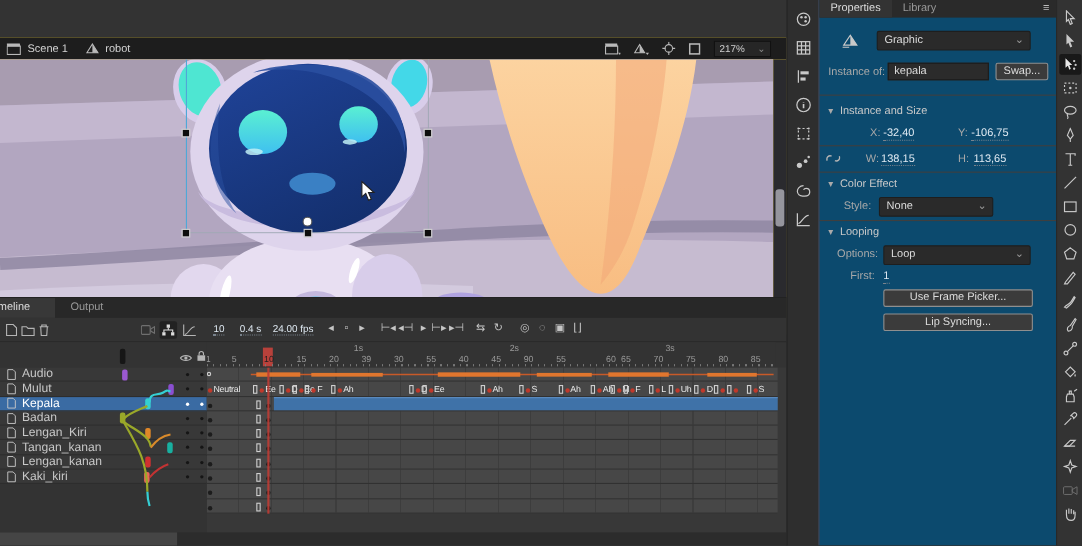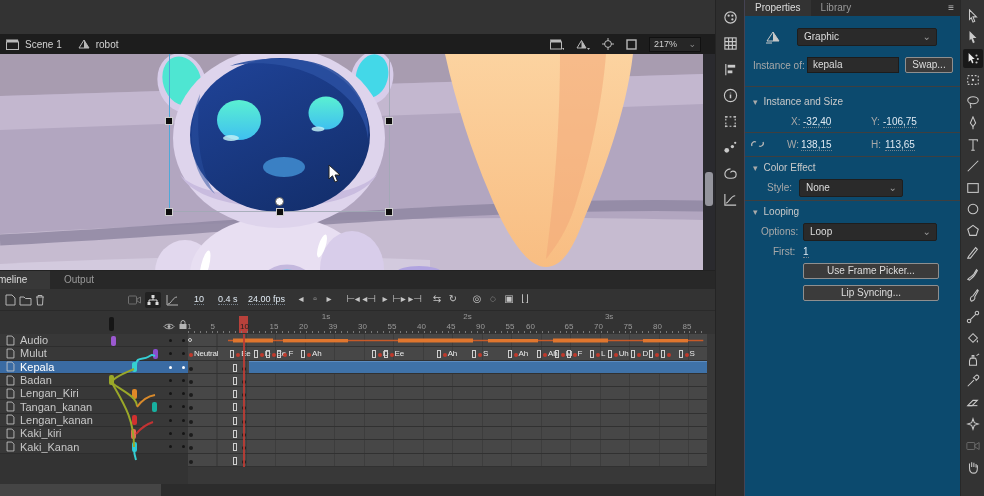--- a/index.html
+++ b/index.html
@@ -320,21 +320,21 @@
       <span class="ruler-num" style="left: 52.1px; color: rgb(31, 31, 31);">10</span>
       <span class="ruler-num" style="left: 81.6px;">15</span>
       <span class="ruler-num" style="left: 111.1px;">20</span>
       <span class="ruler-num" style="left: 140.6px;">39</span>
       <span class="ruler-num" style="left: 170.1px;">30</span>
       <span class="ruler-num" style="left: 199.6px;">55</span>
       <span class="ruler-num" style="left: 229.1px;">40</span>
       <span class="ruler-num" style="left: 258.6px;">45</span>
       <span class="ruler-num" style="left: 288.1px;">90</span>
       <span class="ruler-num" style="left: 317.6px;">55</span>
-      <span class="ruler-num" style="left: 338px;">60</span>
+      <span class="ruler-num" style="left: 363px;">60</span>
       <span class="ruler-num" style="left: 376.6px;">65</span>
       <span class="ruler-num" style="left: 406.1px;">70</span>
       <span class="ruler-num" style="left: 435.6px;">75</span>
       <span class="ruler-num" style="left: 465.1px;">80</span>
       <span class="ruler-num" style="left: 494.6px;">85</span>
       <div class="ruler-dots"></div>
     </div>
   <div id="layers">
       <div class="lrow">
         <svg class="licon" width="11" height="11" viewBox="0 0 16 16">
@@ -398,29 +398,20 @@
         <span class="pbar" style="left:132px; background:#d03030"></span>
         <span class="statedot" style="left:169px"></span>
         <span class="statedot" style="left:182px"></span>
       </div>
       <div class="lrow">
         <svg class="licon" width="11" height="11" viewBox="0 0 16 16">
           <path d="M3 1.5 h7 l3 3 V14.5 H3 Z" stroke="#c9c9c9" fill="none" stroke-width="1.2"></path>
         </svg>
         <span class="lname">Kaki_kiri</span>
         <span class="pbar" style="left:131px; background:#e86858"></span>
-        <span class="statedot" style="left:169px"></span>
-        <span class="statedot" style="left:182px"></span>
-      </div>
-      <div class="lrow">
-        <svg class="licon" width="11" height="11" viewBox="0 0 16 16">
-          <path d="M3 1.5 h7 l3 3 V14.5 H3 Z" stroke="#c9c9c9" fill="none" stroke-width="1.2"></path>
-        </svg>
-        <span class="lname">Kaki_Kanan</span>
-        <span class="pbar" style="left:132px; background:#28c8d8"></span>
         <span class="statedot" style="left:169px"></span>
         <span class="statedot" style="left:182px"></span>
       </div>
     </div>
   <svg id="parent-curves" style="position:absolute; left:0; top:63px; pointer-events:none" width="188" height="140">
     <path d="M136 32 C136 22 143 26 148 23 S152 21 155 22" stroke="#35cfd4" stroke-width="2" fill="none"></path>
     <path d="M112 47 C118 41 128 38 134 35" stroke="#9aa829" stroke-width="2" fill="none"></path>
     <path d="M112 49 C124 58 136 62 137 72" stroke="#9aa829" stroke-width="2" fill="none"></path>
     <path d="M112 49 C124 70 134 85 134 113" stroke="#9aa829" stroke-width="2" fill="none"></path>
     <path d="M134 113 C134 120 135 123 136 126" stroke="#35cfd4" stroke-width="2" fill="none"></path>

